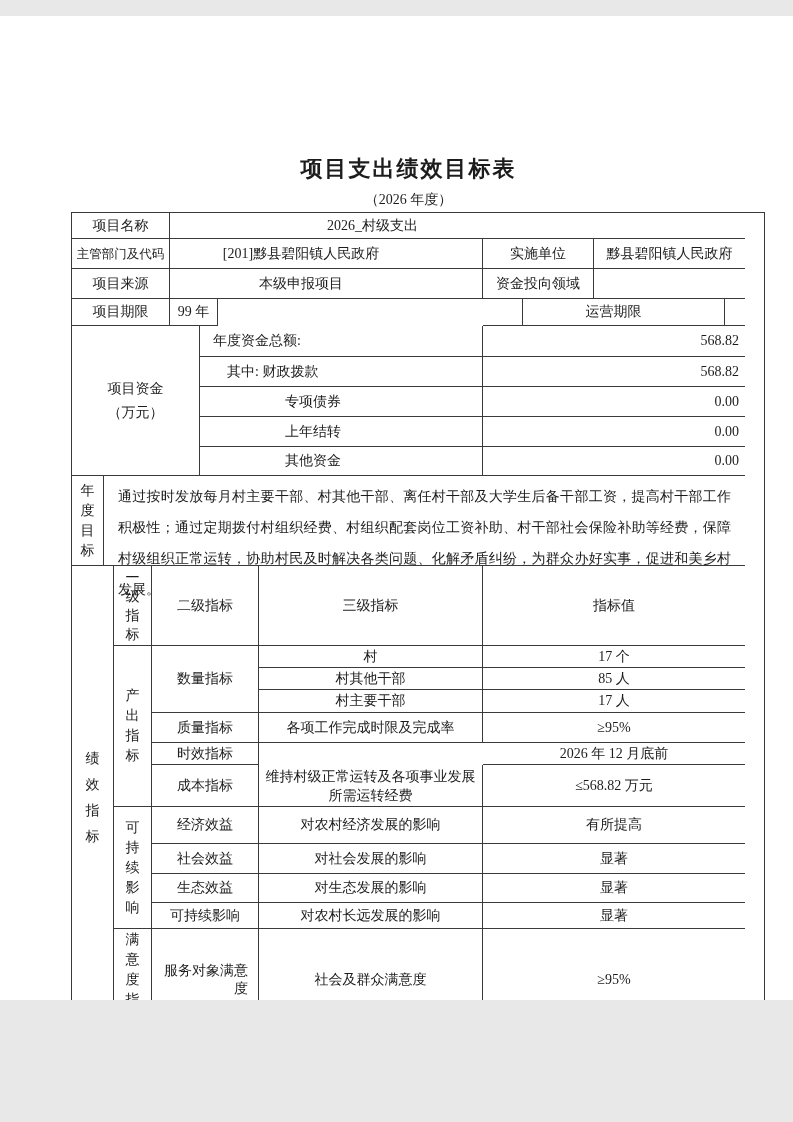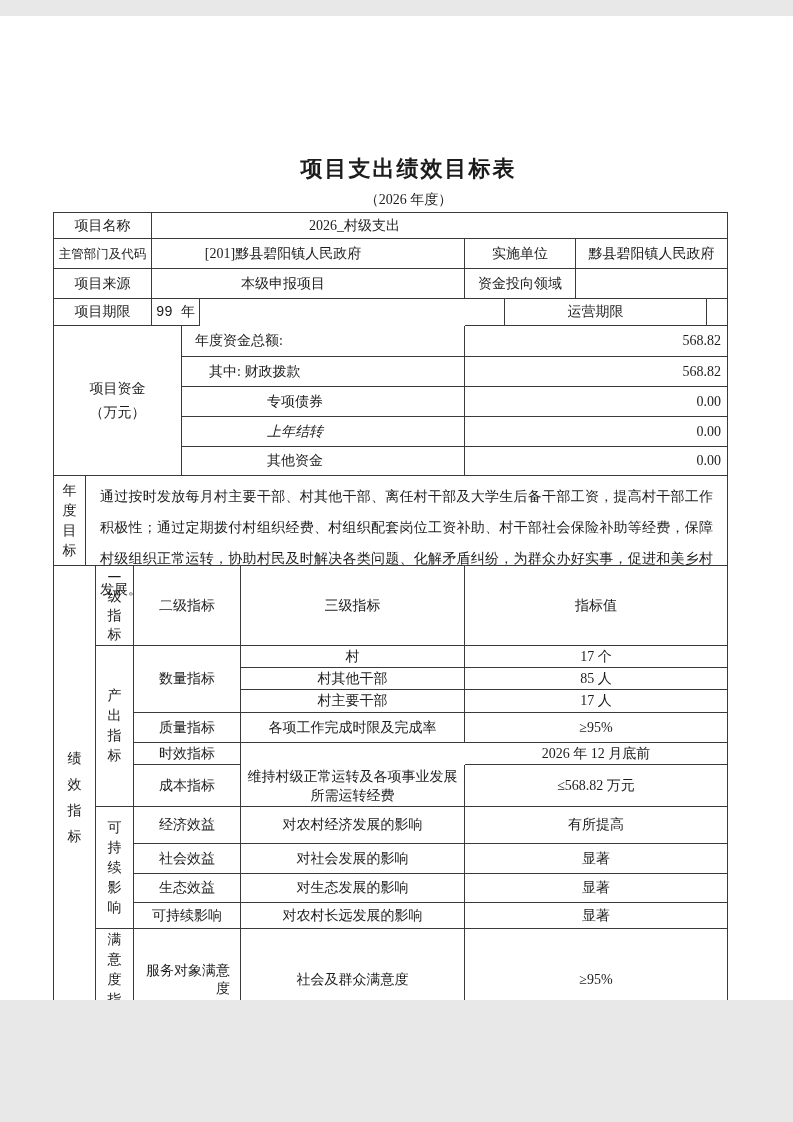--- a/index.html
+++ b/index.html
@@ -19,23 +19,24 @@
   }
   .doc-title{
     position:absolute;left:72px;top:138px;width:673px;
     text-align:center;font-size:22px;font-weight:bold;letter-spacing:2px;
   }
   .doc-subtitle{
     position:absolute;left:72px;top:175px;width:673px;
     text-align:center;font-size:14px;
   }
   .tbl{
-    position:absolute;left:53px;top:196px;width:673px;height:817px;
+    position:absolute;left:71px;top:196px;width:673px;height:817px;
     border:1px solid var(--line);
     font-size:14px;
+    padding-left:19px;
   }
   .cell{
     position:absolute;box-sizing:border-box;
     border-right:1px solid var(--line);
     border-bottom:1px solid var(--line);
     display:flex;align-items:center;justify-content:center;
     text-align:center;line-height:18px;
   }
   .er{border-right:none;}
   .eb{border-bottom:none;}
@@ -73,40 +74,40 @@
     <div class="cell" style="left:98px;top:26px;width:313px;height:30px;padding-right:50px;">[201]黟县碧阳镇人民政府</div>
     <div class="cell" style="left:411px;top:26px;width:111px;height:30px;">实施单位</div>
     <div class="cell er" style="left:522px;top:26px;width:151px;height:30px;">黟县碧阳镇人民政府</div>
 
     <div class="cell" style="left:0;top:56px;width:98px;height:30px;">项目来源</div>
     <div class="cell" style="left:98px;top:56px;width:313px;height:30px;padding-right:50px;">本级申报项目</div>
     <div class="cell" style="left:411px;top:56px;width:111px;height:30px;">资金投向领域</div>
     <div class="cell er" style="left:522px;top:56px;width:151px;height:30px;"></div>
 
     <div class="cell" style="left:0;top:86px;width:98px;height:27px;">项目期限</div>
-    <div class="cell" style="left:98px;top:86px;width:48px;height:27px;font-family:Liberation Mono, monospace;">99 年</div>
+    <div class="cell" style="left:98px;top:86px;width:48px;height:27px;">99 年</div>
     <div class="cell" style="left:411px;top:86px;width:40px;height:27px;"></div>
     <div class="cell" style="left:451px;top:86px;width:202px;height:27px;padding-right:20px;">运营期限</div>
     <div class="cell er" style="left:653px;top:86px;width:20px;height:27px;"></div>
 
     <div class="cell" style="left:0;top:113px;width:128px;height:150px;flex-direction:column;line-height:24px;">
       <div>项目资金</div>
       <div>（万元）</div>
     </div>
 
     <div class="cell left" style="left:128px;top:113px;width:283px;height:31px;padding-left:13px;">年度资金总额:</div>
     <div class="cell er right" style="left:411px;top:113px;width:262px;height:31px;padding-right:6px;">568.82</div>
 
     <div class="cell left" style="left:128px;top:144px;width:283px;height:30px;padding-left:27px;">其中: 财政拨款</div>
     <div class="cell er right" style="left:411px;top:144px;width:262px;height:30px;padding-right:6px;">568.82</div>
 
     <div class="cell left" style="left:128px;top:174px;width:283px;height:30px;padding-left:85px;">专项债券</div>
     <div class="cell er right" style="left:411px;top:174px;width:262px;height:30px;padding-right:6px;">0.00</div>
 
-    <div class="cell left" style="left:128px;top:204px;width:283px;height:30px;padding-left:85px;font-style:italic;">上年结转</div>
+    <div class="cell left" style="left:128px;top:204px;width:283px;height:30px;padding-left:85px;">上年结转</div>
     <div class="cell er right" style="left:411px;top:204px;width:262px;height:30px;padding-right:6px;">0.00</div>
 
     <div class="cell left" style="left:128px;top:234px;width:283px;height:29px;padding-left:85px;">其他资金</div>
     <div class="cell er right" style="left:411px;top:234px;width:262px;height:29px;padding-right:6px;">0.00</div>
 
     <div class="cell" style="left:0;top:263px;width:32px;height:90px;">
       <span class="vt">年度目标</span>
     </div>
     <div class="cell er goal-text" style="left:32px;top:263px;width:641px;height:90px;">通过按时发放每月村主要干部、村其他干部、离任村干部及大学生后备干部工资，提高村干部工作积极性；通过定期拨付村组织经费、村组织配套岗位工资补助、村干部社会保险补助等经费，保障村级组织正常运转，协助村民及时解决各类问题、化解矛盾纠纷，为群众办好实事，促进和美乡村发展。</div>
 

